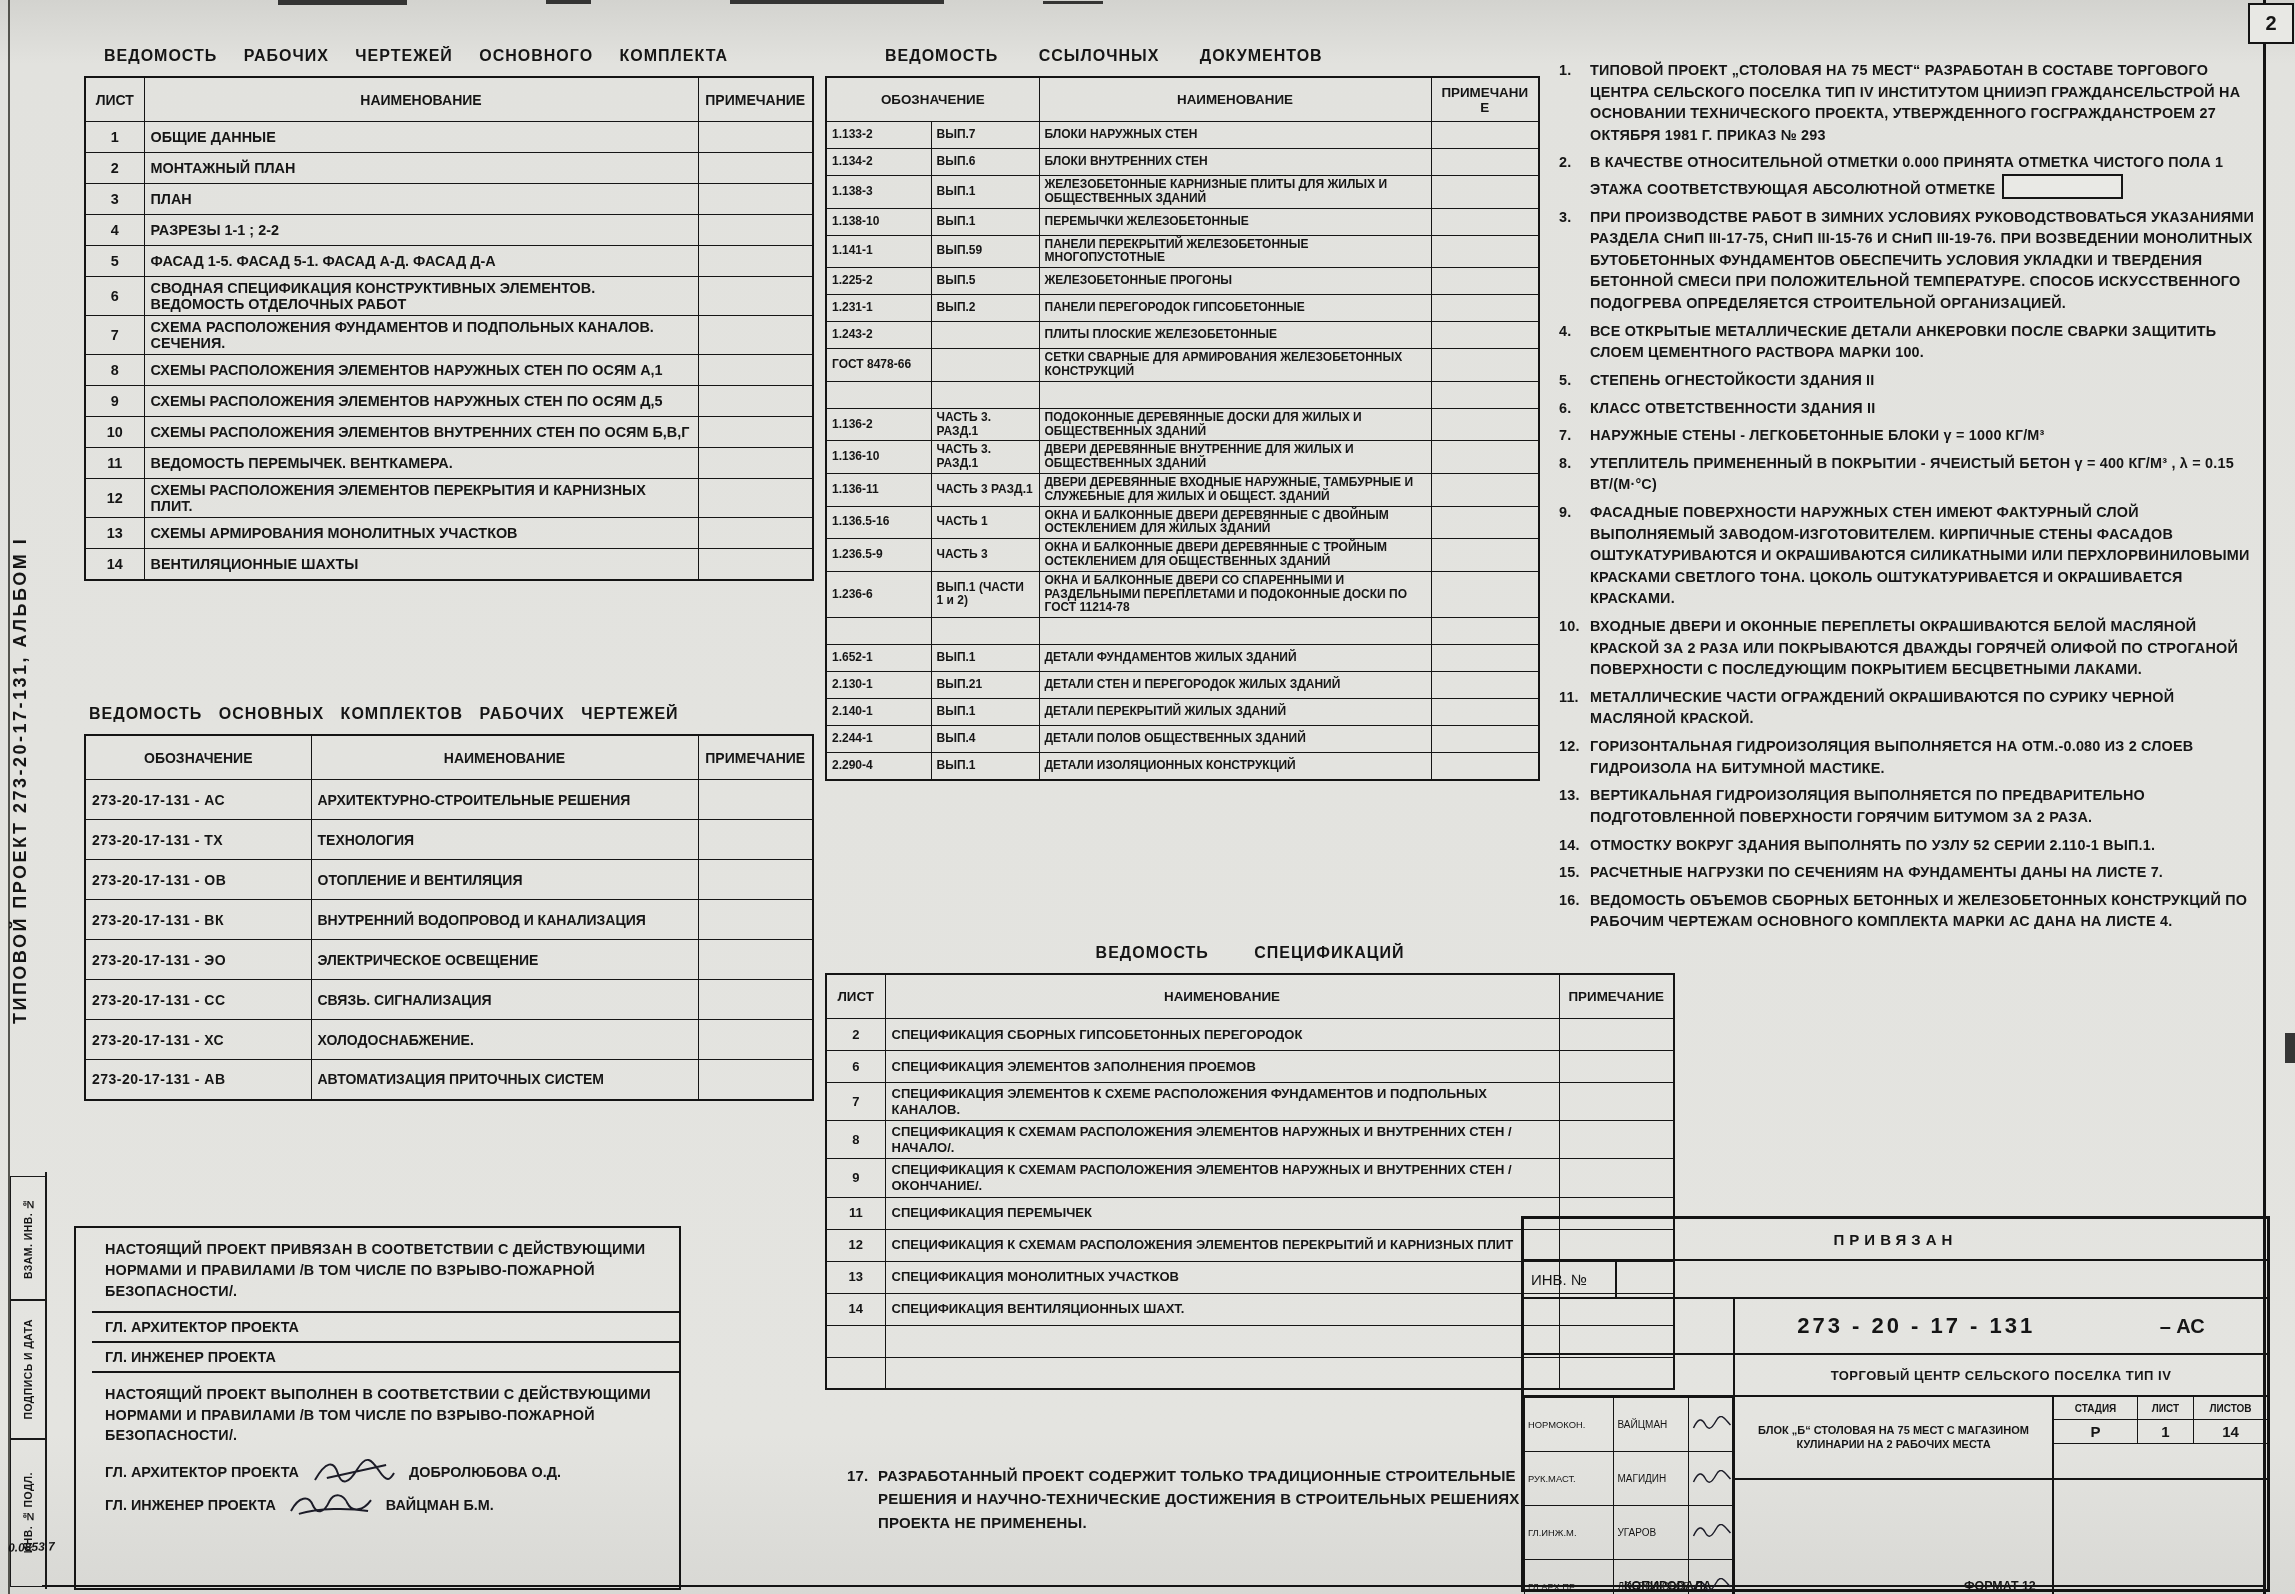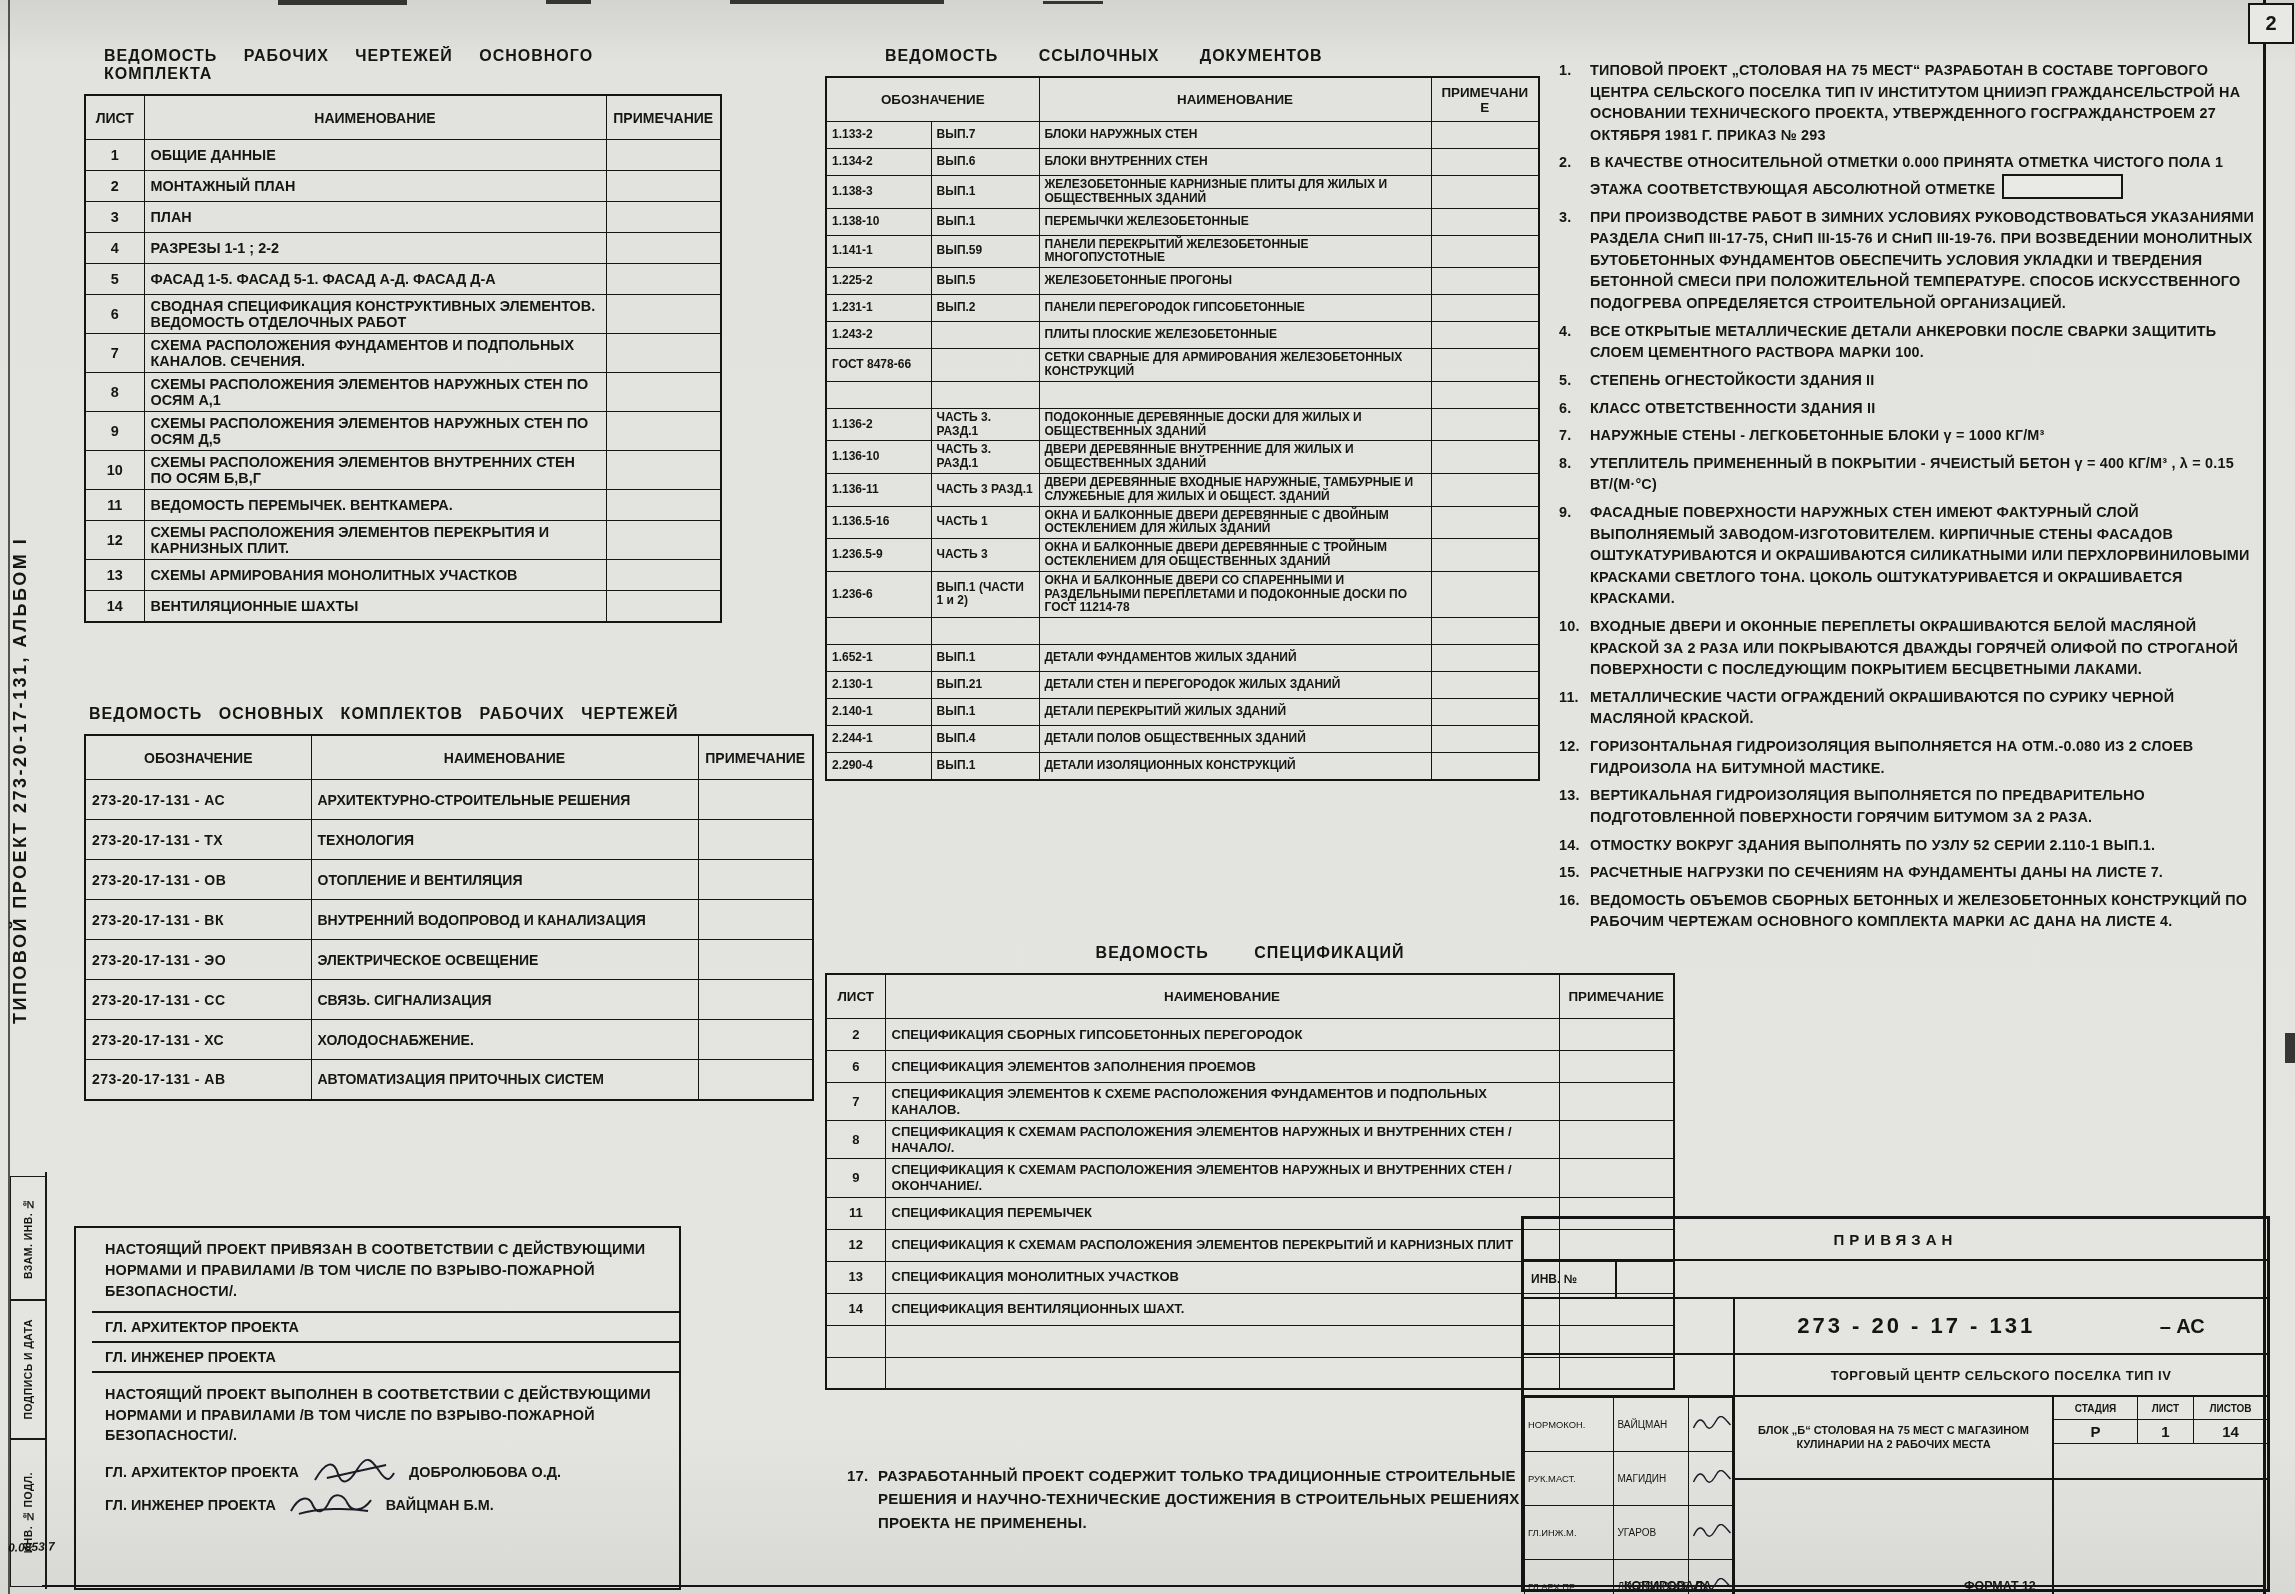--- a/index.html
+++ b/index.html
@@ -28,21 +28,21 @@
   .tbl th,.tbl td{border:1.5px solid #151515;padding:3px 6px;font-weight:700;vertical-align:middle;word-wrap:break-word;}
   .tbl th{text-align:center;}
   .tbl td:first-child{text-align:center;}
   .tbl-title{font-weight:700;letter-spacing:1px;margin:0 0 11px 20px;}
   .t1 th{font-size:14px;height:37px;} .t1 td{font-size:14.4px;} .t1 tbody tr{height:31px;}
   .rd th{font-size:13.4px;height:37px;} .rd td{font-size:12px;line-height:1.15;padding:2px 5px;} .rd tbody tr{height:27px;}
   .rd td:first-child{text-align:left;}
   .ms th{font-size:14px;height:37px;} .ms td{font-size:14px;} .ms tbody tr{height:40px;}
   .ms td:first-child{text-align:left;letter-spacing:0.5px;}
   .sp th{font-size:13.4px;height:37px;} .sp td{font-size:13px;line-height:1.2;} .sp tbody tr{height:32px;}
-  .t1-wrap{left:84px;top:47px;width:638px;} .t1-wrap .tbl-title{font-size:16px;word-spacing:21px;}
+  .t1-wrap{left:84px;top:47px;width:730px;} .t1-wrap .tbl-title{font-size:16px;word-spacing:21px;}
   .rd-wrap{left:825px;top:47px;width:715px;} .rd-wrap .tbl-title{font-size:16px;word-spacing:35px;margin-left:60px;}
   .t2-wrap{left:84px;top:705px;width:730px;} .t2-wrap .tbl-title{font-size:16px;word-spacing:11px;margin-left:5px;}
   .sp-wrap{left:825px;top:944px;width:850px;} .sp-wrap .tbl-title{font-size:16px;word-spacing:40px;text-align:center;margin-left:0;}
   
   .notes{left:1559px;top:60px;width:696px;}
   .note{display:flex;margin-bottom:6px;font-size:14.4px;font-weight:700;line-height:1.5;letter-spacing:0.2px;}
   .note-num{width:31px;flex:none;}
   .note-text{flex:1;}
   .note-box{display:inline-block;width:117px;height:21px;border:2px solid #151515;vertical-align:-5px;margin-left:7px;background:#e9e9e5;}
   .note17{left:847px;top:1464px;width:683px;}
@@ -53,21 +53,21 @@
   .lg-role{font-size:14.4px;padding:6px 13px;border-top:2px solid #151515;}
   .lg-p2{border-top:2px solid #151515;}
   .lg-sig{display:flex;align-items:center;gap:13px;padding:3px 13px;font-size:14.4px;}
   .lg-sig .sig-svg{flex:none;}
   
   .stamp{left:1521px;top:1216px;width:743px;height:370px;border:3px solid #141414;display:flex;flex-direction:column;background:transparent;}
   .st-row{display:flex;border-bottom:2px solid #141414;flex:none;}
   .st-r1{height:40px;align-items:center;justify-content:center;}
   .st-r1 span{font-size:15px;font-weight:700;letter-spacing:5px;}
   .st-r2{height:36px;}
-  .st-inv{width:84px;border-right:2px solid #141414;display:flex;align-items:center;padding-left:7px;font-size:12px;font-weight:700;}
+  .st-inv{width:84px;border-right:2px solid #141414;display:flex;align-items:center;padding-left:7px;font-size:15px;font-weight:400;}
   .st-left-empty{width:209px;border-right:2px solid #141414;flex:none;}
   .st-r3{height:54px;}
   .st-doc{flex:1;display:flex;align-items:center;justify-content:space-around;font-weight:700;}
   .st-doc .num{font-size:22px;letter-spacing:3px;} .st-doc .suf{font-size:20px;}
   .st-r4{height:40px;}
   .st-project{flex:1;display:flex;align-items:center;justify-content:center;font-size:13px;font-weight:700;letter-spacing:0.5px;text-align:center;border-radius:8px;}
   .st-r5{flex:1;border-bottom:none;}
   .st-people{width:209px;border-right:2px solid #141414;flex:none;}
   .st-people table{border-collapse:collapse;width:100%;height:100%;table-layout:fixed;}
   .st-people td{border:1.5px solid #151515;font-weight:400;padding:18px 3px;overflow:hidden;white-space:nowrap;}

